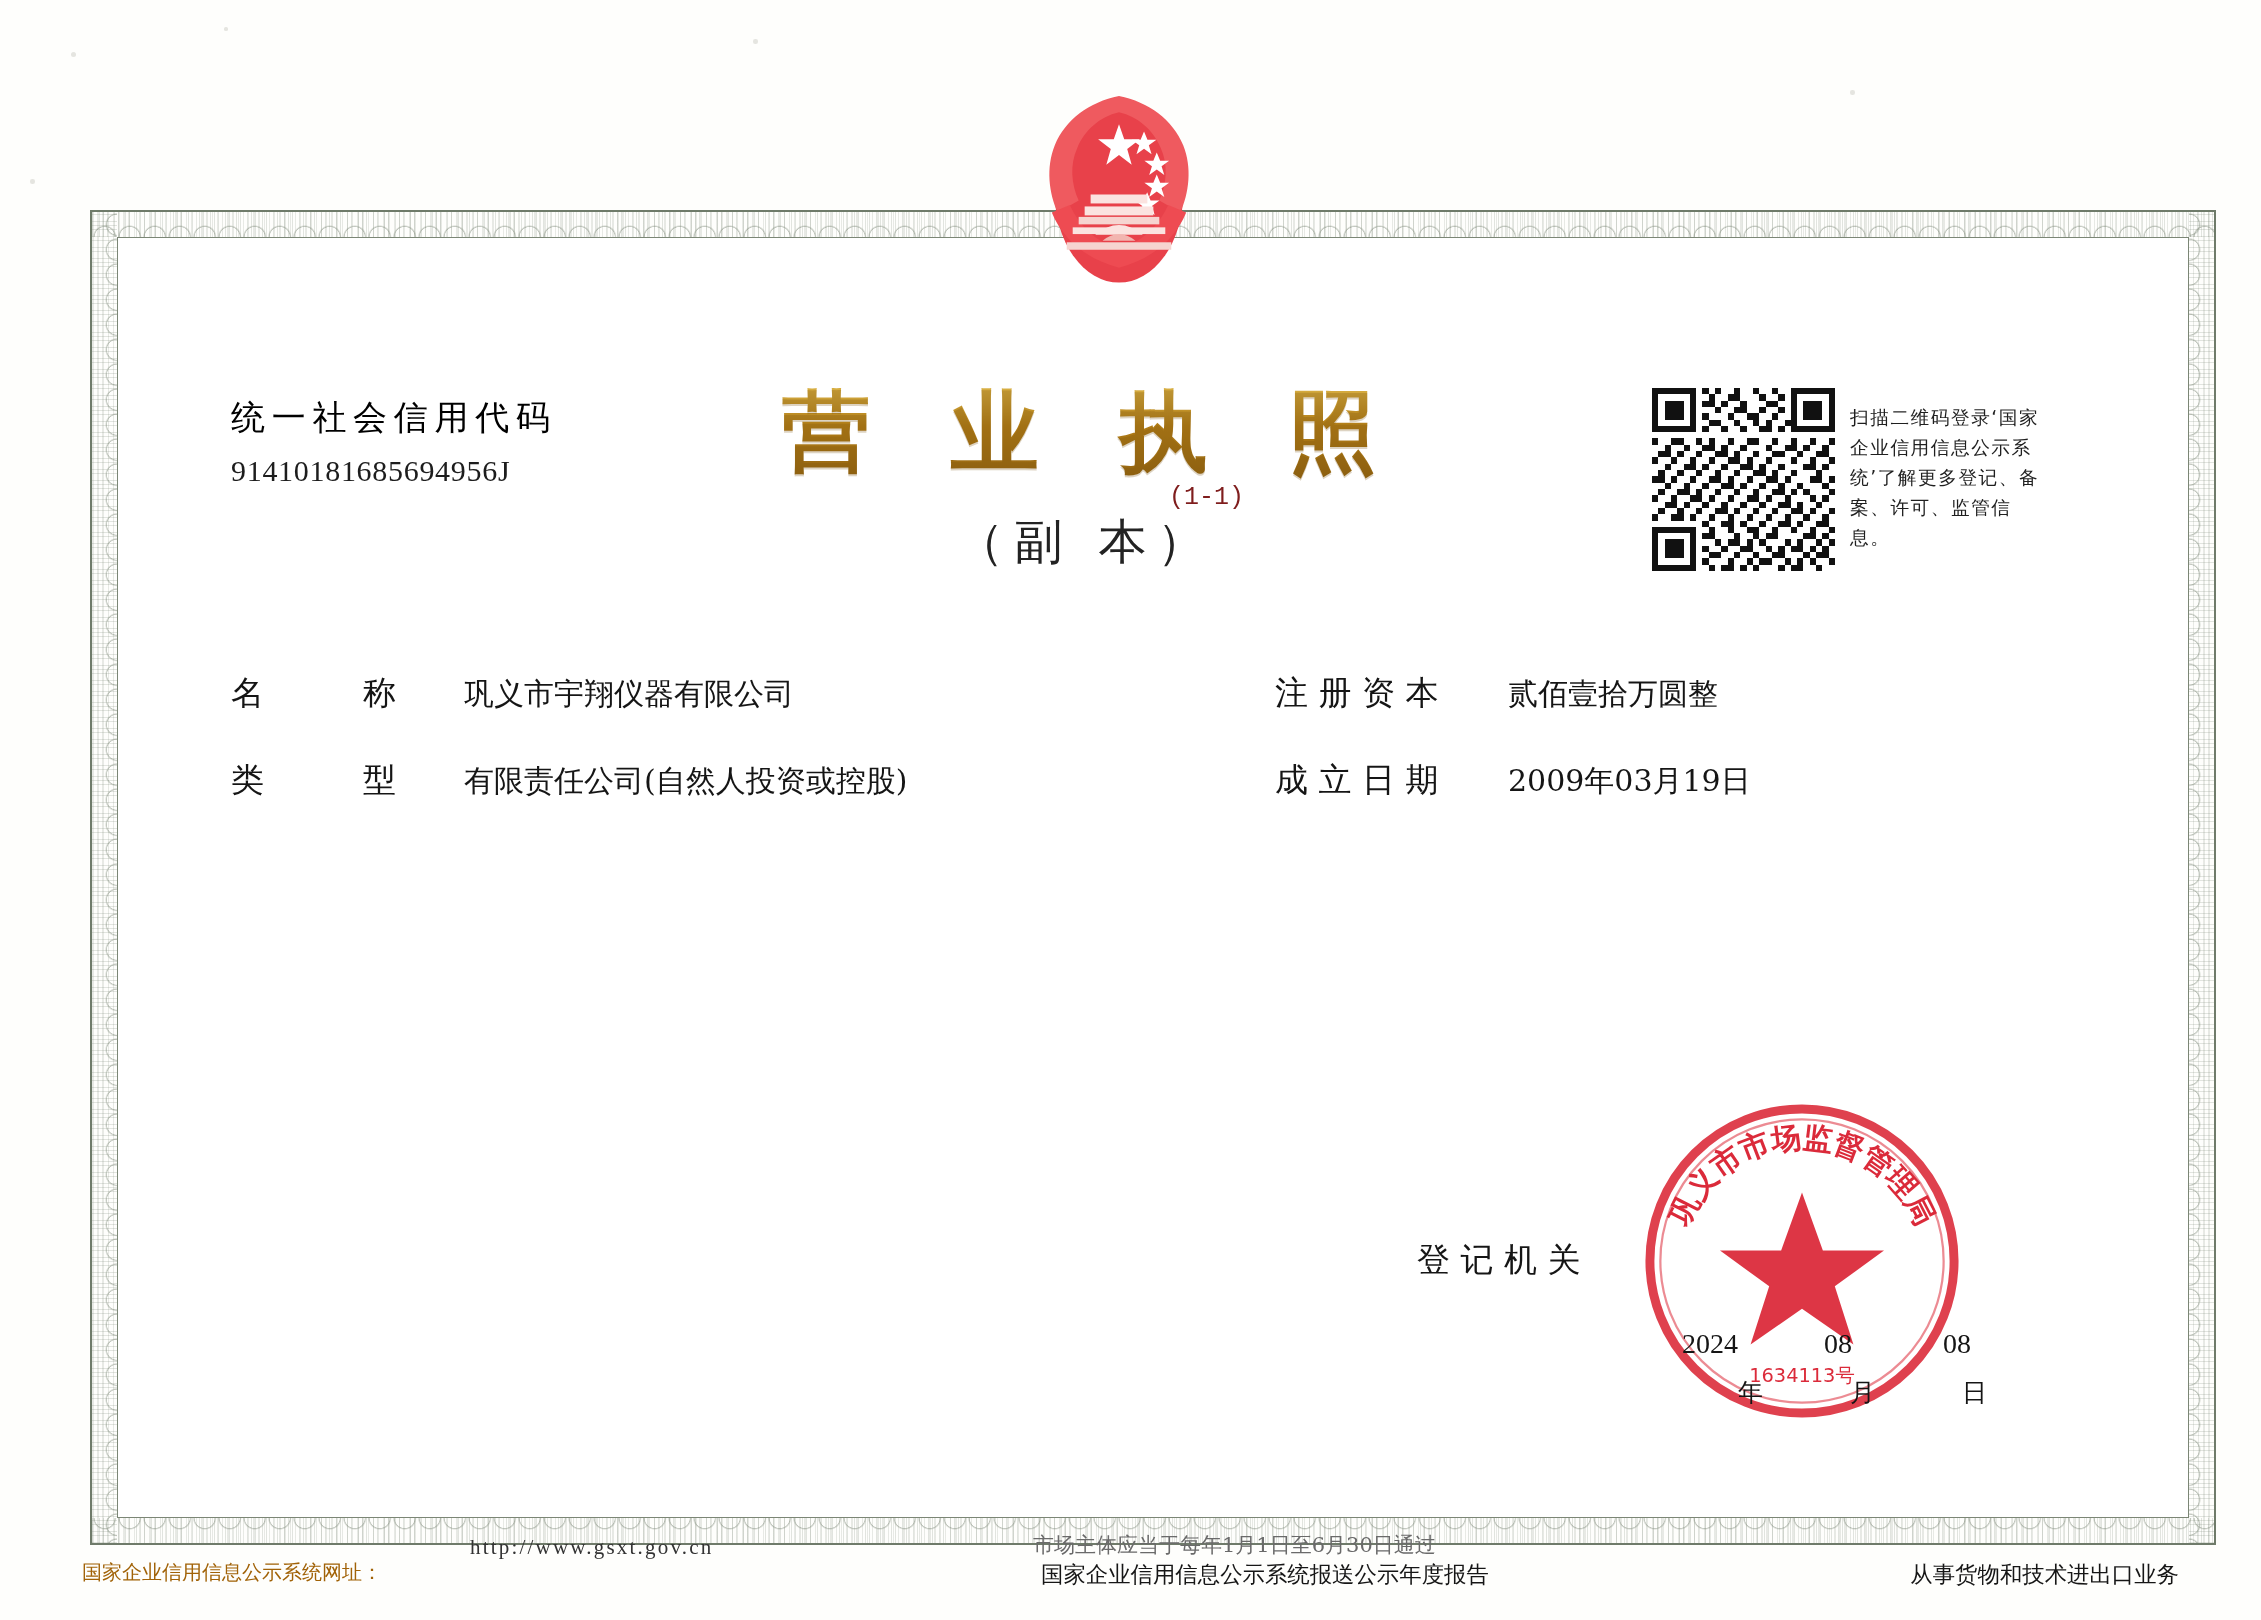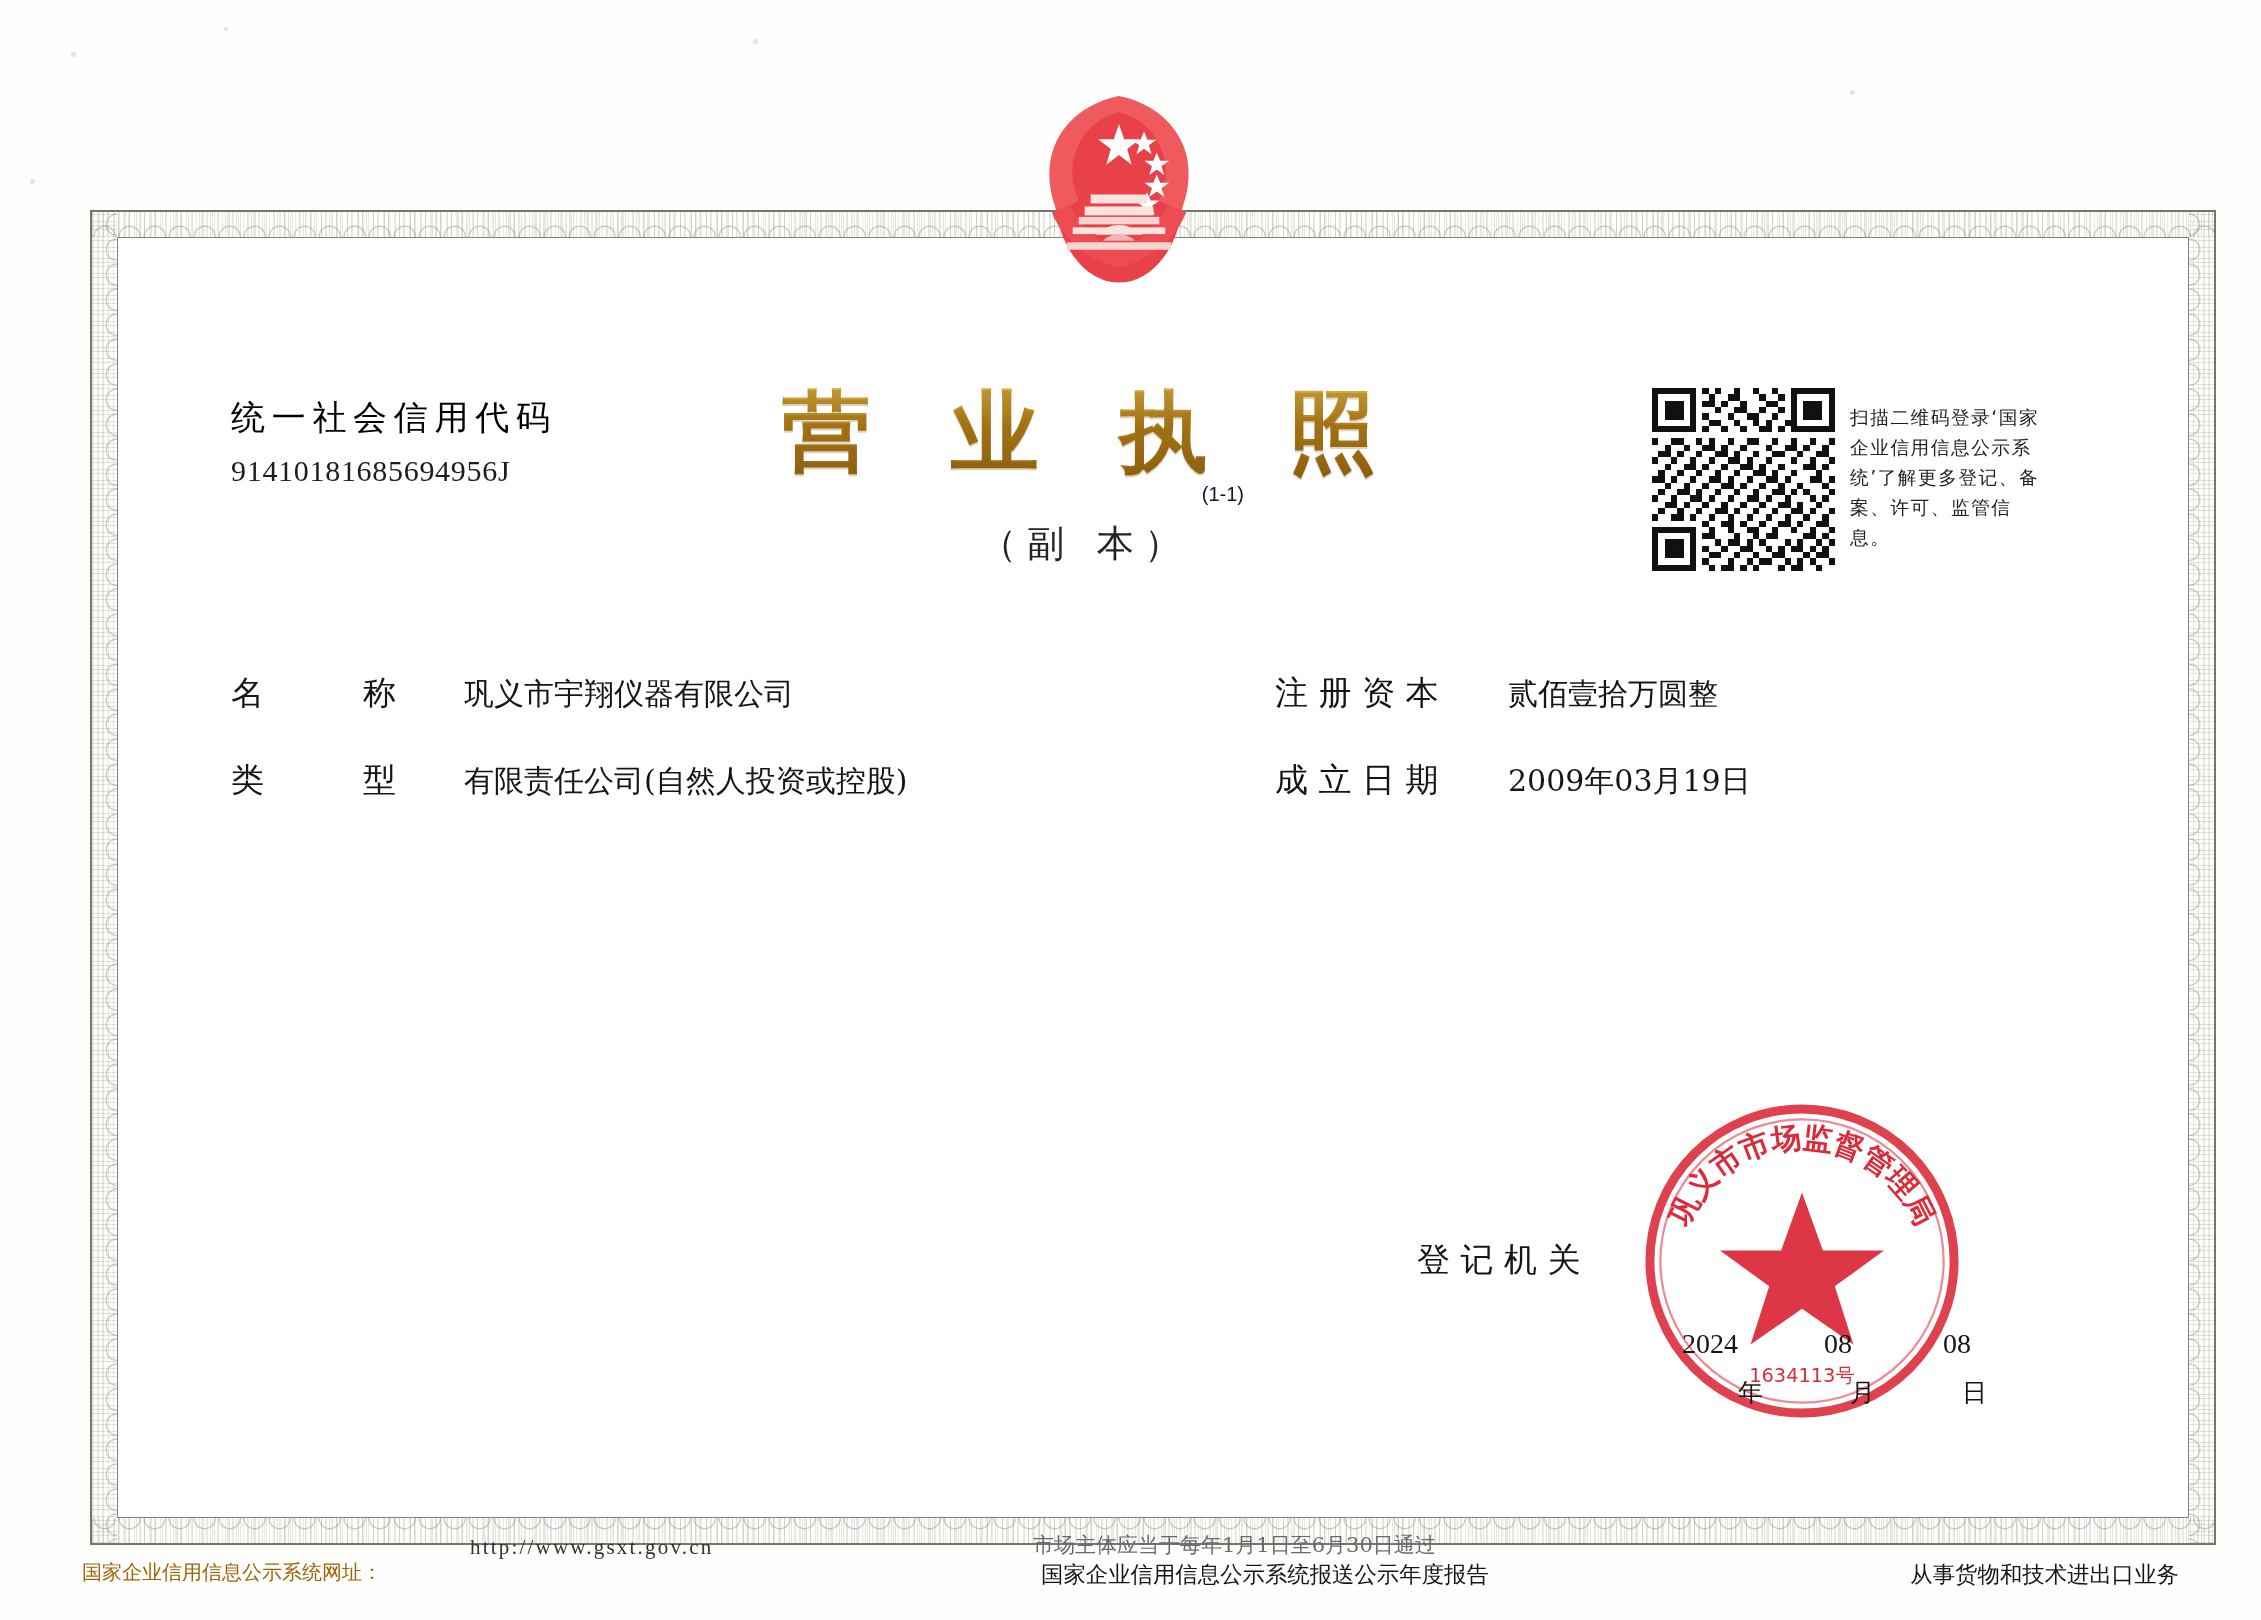--- a/index.html
+++ b/index.html
@@ -98,27 +98,27 @@
     background-clip: text;
     color: transparent;
     text-shadow: 0 1.5px 0 rgba(120,80,10,0.25);
     padding-left: 22.4px;
     white-space: nowrap;
   }
   .sub-no {
     position: absolute;
     right: 172px;
     top: 110px;
-    font-size: 20px;
-    color: #0f172a;
-    font-family: Liberation Sans, sans-serif;
+    font-size: 25px;
+    color: #7f1d1d;
+    font-family: Liberation Mono, monospace;
   }
   .sub-title {
-    margin-top: 27px;
-    font-size: 37px;
+    margin-top: 18px;
+    font-size: 48px;
     letter-spacing: 10.4px;
     color: #232323;
     font-family: "DejaVu Serif", serif;
     padding-left: 10.4px;
   }
 
   
   .credit-block {
     position: absolute;
     left: 231px;

